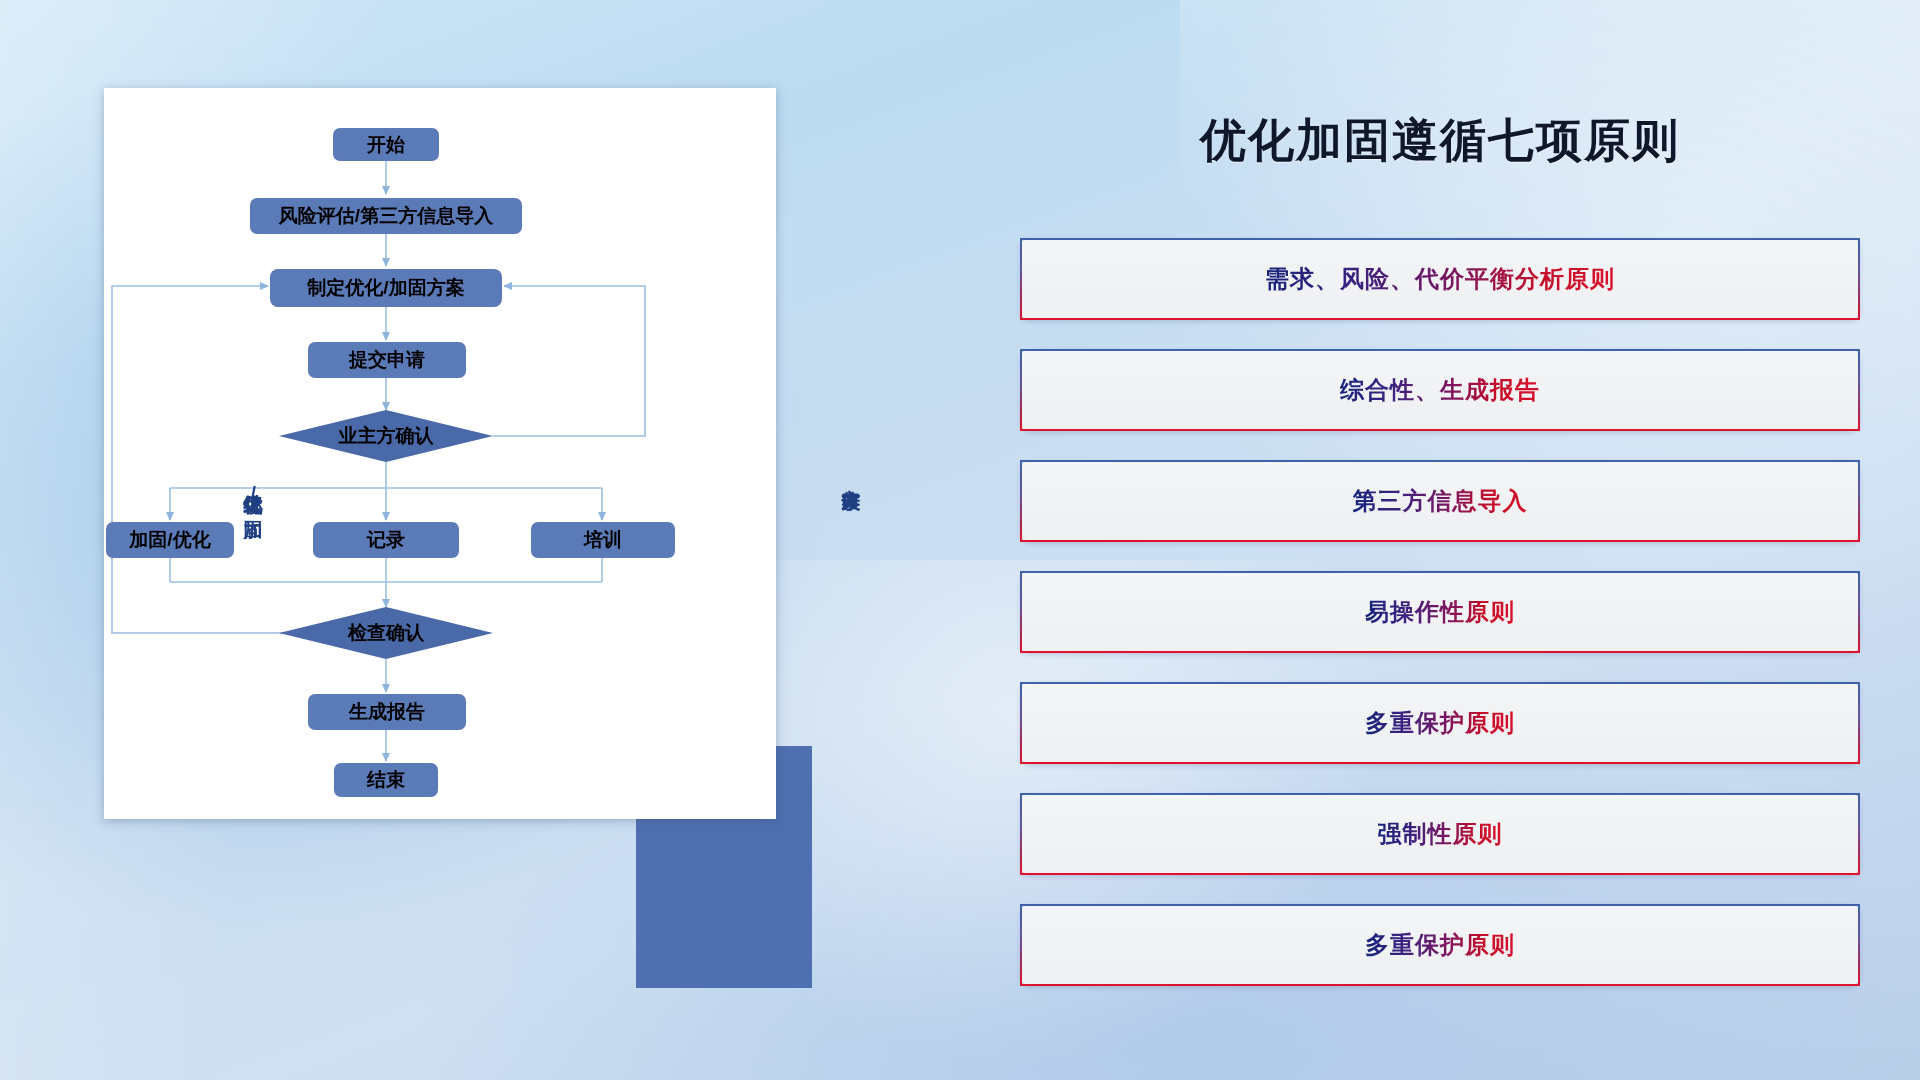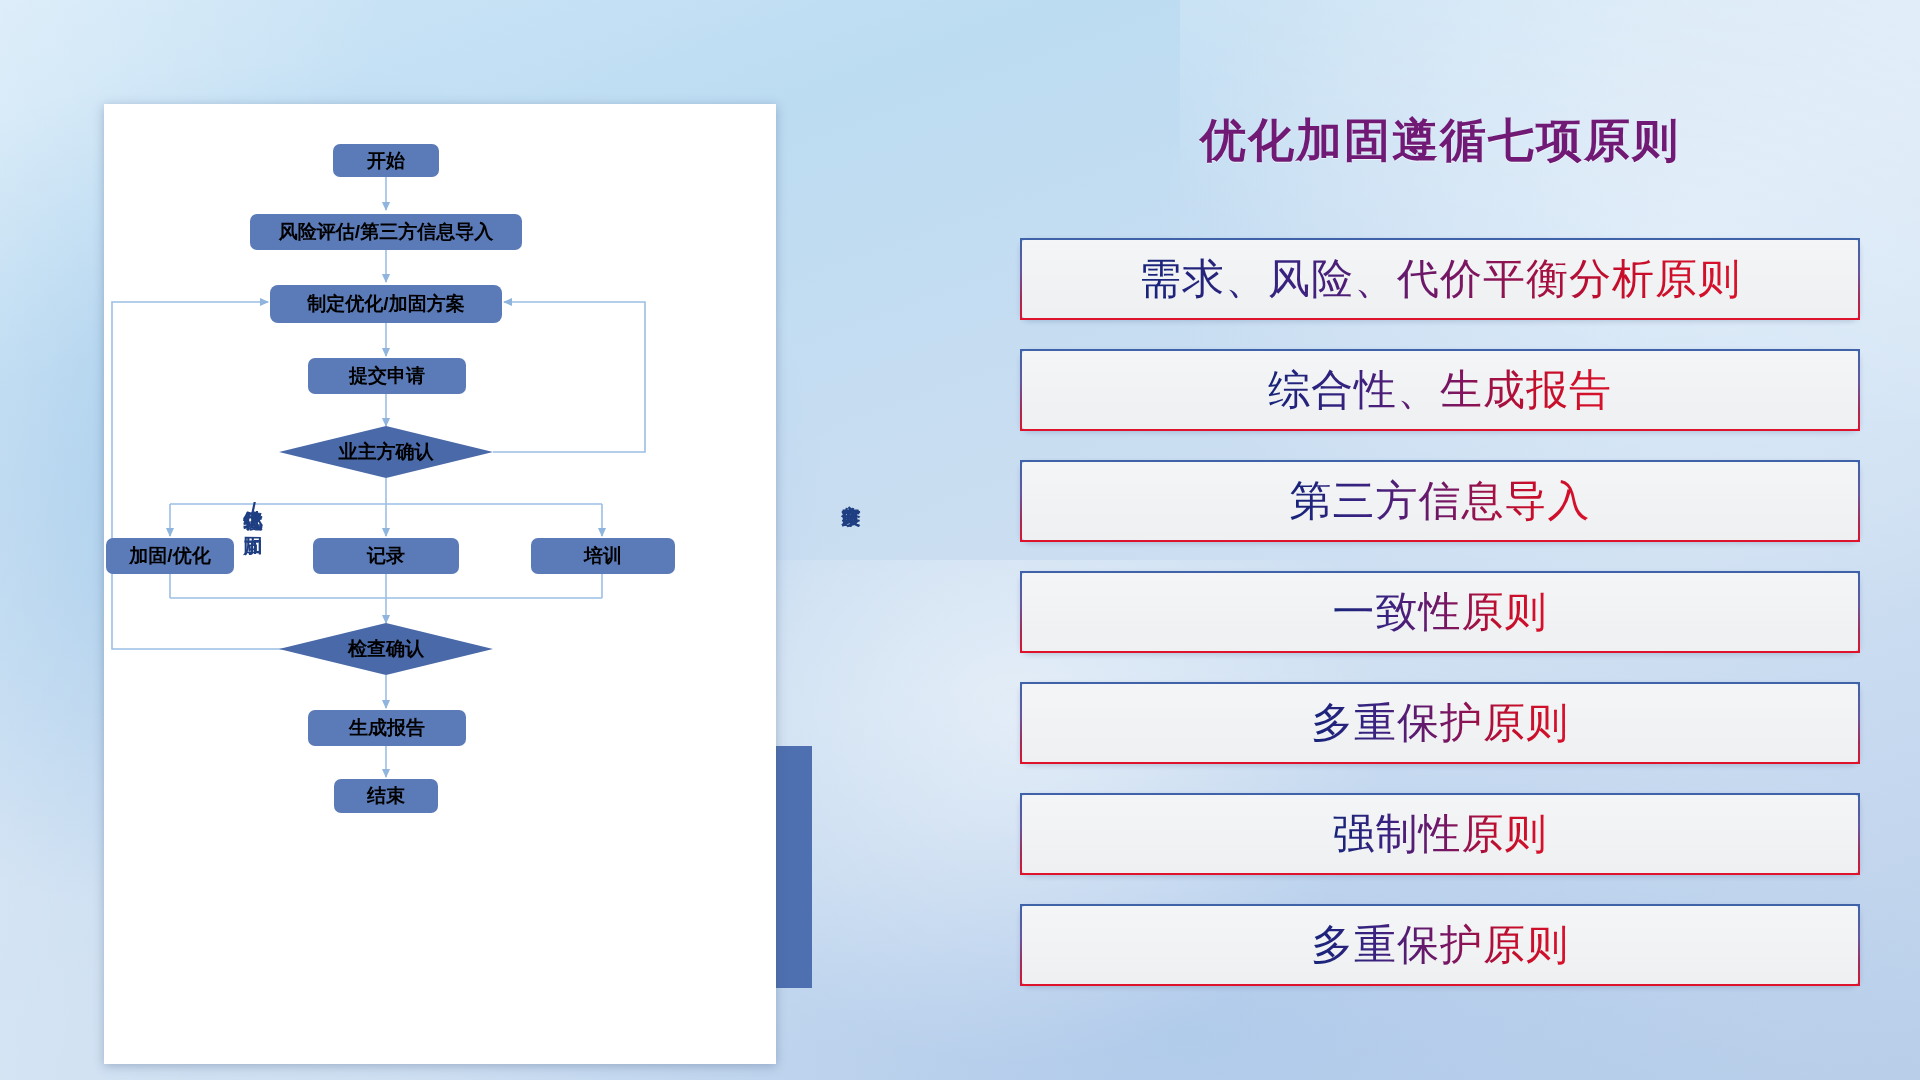--- a/index.html
+++ b/index.html
@@ -23,21 +23,21 @@
     background:radial-gradient(ellipse at 40% 30%, rgba(255,255,255,0.45) 0%, rgba(255,255,255,0) 68%);}
   #streak-c{left:1180px;top:0;width:740px;height:420px;
     background:linear-gradient(200deg,rgba(255,255,255,0.42),rgba(255,255,255,0) 70%);}
 
   
   #shadow-block{
     position:absolute;left:636px;top:746px;width:176px;height:242px;
     background:#4e6fb0;
   }
   #flow-card{
-    position:absolute;left:104px;top:104px;width:672px;height:960px;
+    position:absolute;left:104px;top:88px;width:672px;height:731px;
     background:#ffffff;
     box-shadow:0 2px 10px rgba(60,80,120,0.35);
   }
   #flow-svg{position:absolute;left:0;top:0;}
 
   .node-label{
     font-size:19px;font-weight:bold;color:#ffffff;
     text-anchor:middle;dominant-baseline:middle;
     font-family:"Liberation Sans","DejaVu Sans",sans-serif;
   }
@@ -49,21 +49,21 @@
     letter-spacing:1px;line-height:1;
     white-space:nowrap;
   }
   #label-loop-left{left:140px;top:390px;}
   #label-loop-right{left:738px;top:386px;}
 
   
   #right-panel{position:absolute;left:1020px;top:96px;width:840px;height:940px;}
   #panel-title{
     position:absolute;left:0;top:14px;width:840px;text-align:center;
-    font-size:46px;font-weight:bold;color:#701a75;
+    font-size:46px;font-weight:bold;color:#0f172a;
     letter-spacing:2px;
     text-shadow:0 1px 0 rgba(255,255,255,0.55);
   }
   #principles-list{position:absolute;left:0;top:142px;width:840px;}
   .principle-row{
     position:relative;height:90px;margin-bottom:21px;
   }
   .principle-box{
     position:absolute;left:0;top:0;right:0;height:78px;
     border-radius:10px;
@@ -74,21 +74,21 @@
     display:flex;align-items:center;justify-content:center;
   }
   .principle-box::before{
     content:"";position:absolute;left:-2px;right:-2px;top:-2px;bottom:-2px;
     border-radius:10px;
     border:2px solid;
     border-image:linear-gradient(180deg,#3f62a8 0%, #6356a0 40%, #a32a55 74%, #e0122b 100%) 1;
     pointer-events:none;
   }
   .principle-text{
-    font-size:42px;font-weight:normal;
+    font-size:24px;font-weight:bold;
     letter-spacing:1px;
     background:linear-gradient(90deg,#16247a 0%, #3b2280 26%, #7d1560 55%, #c40d2a 78%, #d9112b 100%);
     -webkit-background-clip:text;background-clip:text;
     -webkit-text-fill-color:transparent;color:#8b1a4e;
   }
 </style>
 </head>
 <body>
 
 <div class="bg-streak" id="streak-a"></div>
@@ -213,21 +213,21 @@
     </div>
 
     <div class="principle-row">
       <div class="principle-box">
         <span class="principle-text">第三方信息导入</span>
       </div>
     </div>
 
     <div class="principle-row">
       <div class="principle-box">
-        <span class="principle-text">一致性原则</span>
+        <span class="principle-text">易操作性原则</span>
       </div>
     </div>
 
     <div class="principle-row">
       <div class="principle-box">
         <span class="principle-text">多重保护原则</span>
       </div>
     </div>
 
     <div class="principle-row">

